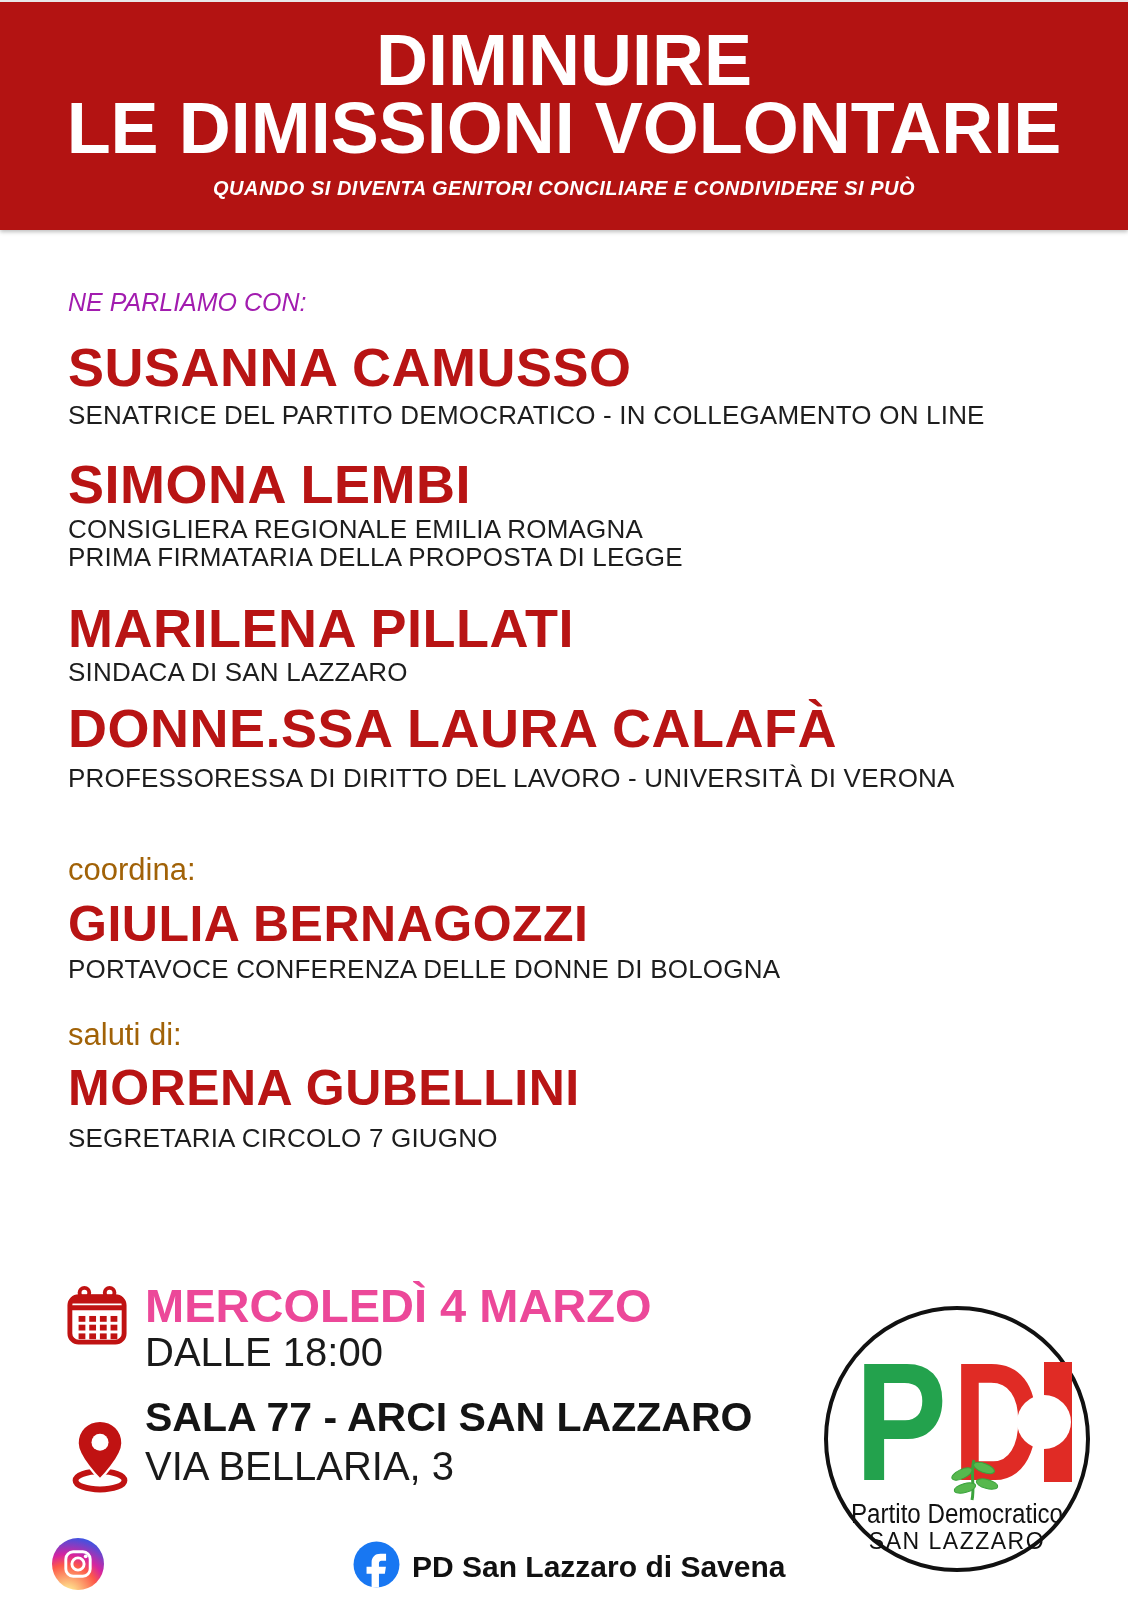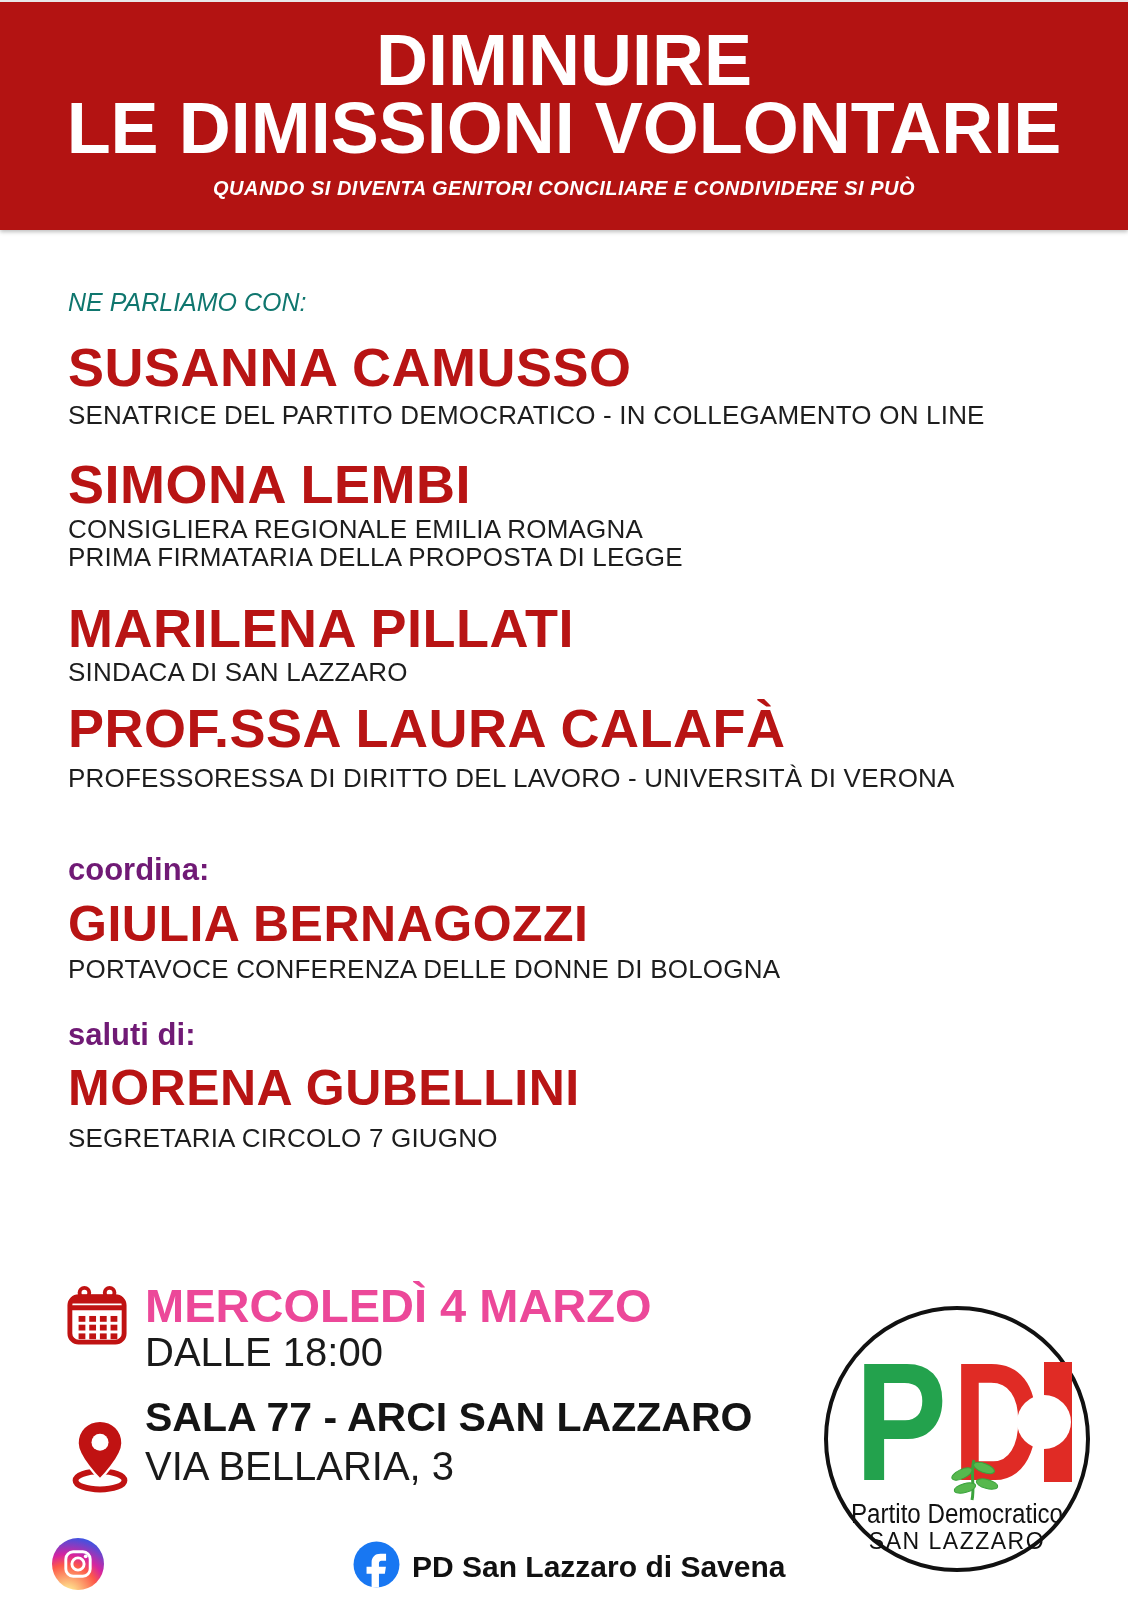--- a/index.html
+++ b/index.html
@@ -17,25 +17,25 @@
   .banner .title-line {
     font-weight:bold; font-size:72px; line-height:0.95; letter-spacing:0;
   }
   .banner .title-wrap { padding-top:24px; }
   .banner .subtitle {
     margin-top:14px; font-style:italic; font-weight:bold;
     font-size:20px; letter-spacing:0.5px;
   }
   
   .abs { position:absolute; left:68px; white-space:nowrap; }
-  .intro { top:286px; font-style:italic; font-size:25px; color:#0f766e; }
+  .intro { top:286px; font-style:italic; font-size:25px; color:#a21caf; }
   .name  { color:#b81414; font-weight:bold; font-size:54px; line-height:1; letter-spacing:0.5px; }
   .name-sm { font-size:50px; }
   .role  { font-size:26px; line-height:1.1; color:#1d1d1d; letter-spacing:0.2px; }
-  .label { font-size:31px; font-weight:bold; color:#701a75; }
+  .label { font-size:31px; font-weight:normal; color:#a16207; }
   
   .event-date { left:145px; top:1276px; font-size:47px; font-weight:bold; color:#ec4899; }
   .event-time { left:145px; top:1328px; font-size:40px; color:#1a1a1a; }
   .venue      { left:145px; top:1392px; font-size:41px; font-weight:bold; color:#141414; }
   .address    { left:145px; top:1442px; font-size:40px; color:#1a1a1a; }
   .cal-icon { position:absolute; left:66px; top:1282px; width:62px; height:62px; }
   .pin-icon { position:absolute; left:66px; top:1408px; width:68px; height:92px; }
   
   .ig-icon {
     position:absolute; left:52px; top:1536px; width:52px; height:52px; border-radius:50%;
@@ -66,21 +66,21 @@
   <div class="abs name" style="top:338px">SUSANNA CAMUSSO</div>
   <div class="abs role" style="top:399px">SENATRICE DEL PARTITO DEMOCRATICO - IN COLLEGAMENTO ON LINE</div>
 
   <div class="abs name" style="top:455px">SIMONA LEMBI</div>
   <div class="abs role" style="top:513px">CONSIGLIERA REGIONALE EMILIA ROMAGNA</div>
   <div class="abs role" style="top:541px">PRIMA FIRMATARIA DELLA PROPOSTA DI LEGGE</div>
 
   <div class="abs name" style="top:599px">MARILENA PILLATI</div>
   <div class="abs role" style="top:656px">SINDACA DI SAN LAZZARO</div>
 
-  <div class="abs name" style="top:699px">PROF.SSA LAURA CALAFÀ</div>
+  <div class="abs name" style="top:699px">DONNE.SSA LAURA CALAFÀ</div>
   <div class="abs role" style="top:762px">PROFESSORESSA DI DIRITTO DEL LAVORO - UNIVERSITÀ DI VERONA</div>
 
   <div class="abs label" style="top:850px">coordina:</div>
   <div class="abs name name-sm" style="top:897px">GIULIA BERNAGOZZI</div>
   <div class="abs role" style="top:953px">PORTAVOCE CONFERENZA DELLE DONNE DI BOLOGNA</div>
 
   <div class="abs label" style="top:1015px">saluti di:</div>
   <div class="abs name name-sm" style="top:1061px">MORENA GUBELLINI</div>
   <div class="abs role" style="top:1122px">SEGRETARIA CIRCOLO 7 GIUGNO</div>
 

